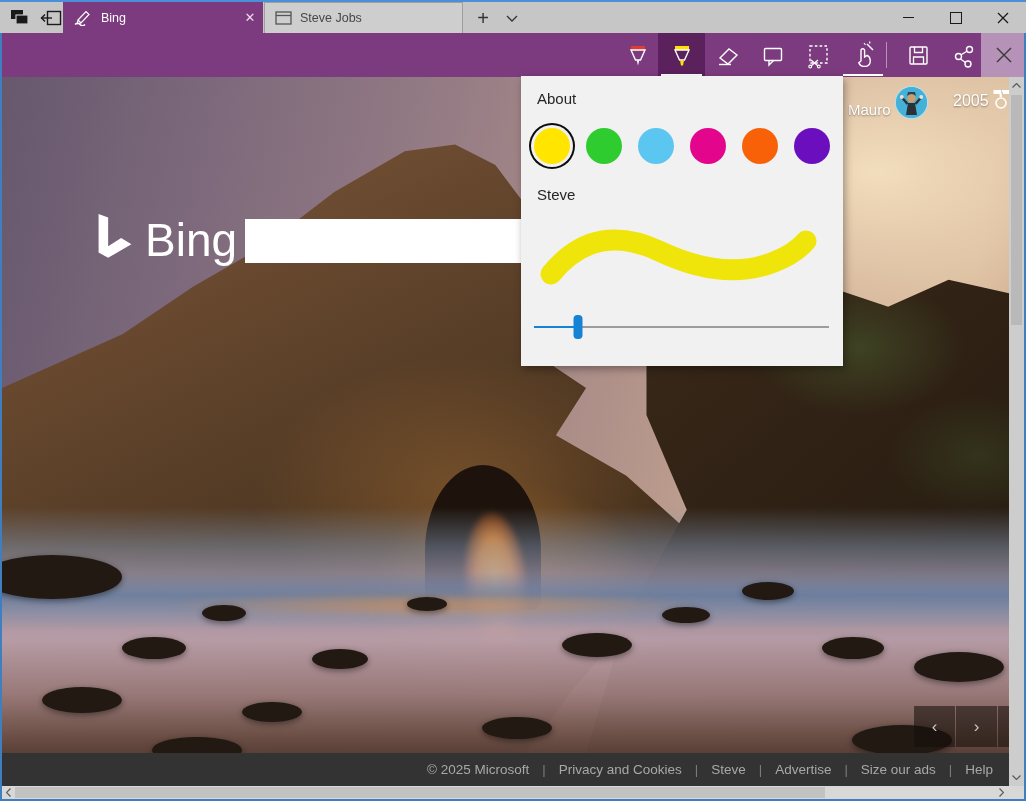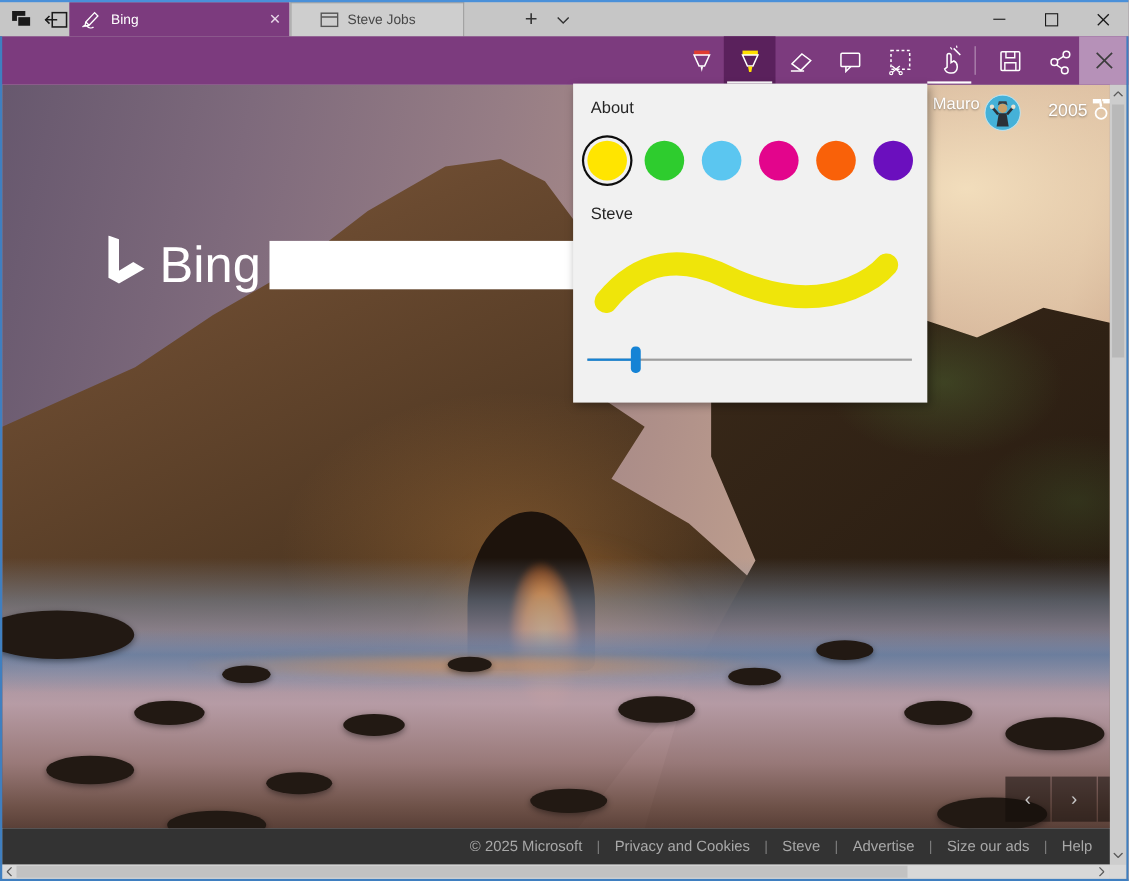--- a/index.html
+++ b/index.html
@@ -11,21 +11,21 @@
   .b-top{left:0;top:0;width:1026px;height:2px;background:#4a90d9;z-index:200;}
   .b-left{left:0;top:33px;width:2px;height:768px;background:#3f7fc0;z-index:200;}
   .b-right{left:1024px;top:33px;width:2px;height:768px;background:#3f7fc0;z-index:200;}
   .b-bottom{left:0;top:799px;width:1026px;height:2px;background:#3f7fc0;z-index:200;}
 
   
   .tabbar{left:0;top:2px;width:1026px;height:31px;background:#c6c6c6;}
   .tb-btn{top:3px;width:26px;height:26px;display:flex;align-items:center;justify-content:center;cursor:pointer;}
   .tab{top:0;height:31px;display:flex;align-items:center;box-sizing:border-box;cursor:pointer;}
   .tab-active{left:63px;width:200px;background:#7c3b7e;color:#fff;}
-  .tab-inactive{left:264px;width:158px;background:#cecece;border:1px solid #9f9f9f;border-bottom:none;color:#474747;padding-left:16px;}
+  .tab-inactive{left:264px;width:199px;background:#cecece;border:1px solid #9f9f9f;border-bottom:none;color:#474747;}
   .tab .ticon{margin:0 8px 0 10px;display:flex;}
   .tab-title{font-size:12.5px;flex:1;white-space:nowrap;overflow:hidden;}
   .tab-close{width:26px;height:26px;display:flex;align-items:center;justify-content:center;color:#e9d9ea;font-size:13px;cursor:pointer;}
   .newtab{left:470px;top:3px;width:26px;height:26px;display:flex;align-items:center;justify-content:center;font-size:20px;color:#333;font-weight:300;cursor:pointer;}
   .tabmenu{left:500px;top:3px;width:24px;height:26px;display:flex;align-items:center;justify-content:center;cursor:pointer;}
   .wbtn{top:0;width:47px;height:31px;display:flex;align-items:center;justify-content:center;cursor:pointer;}
   .min-glyph{width:11px;height:1px;background:#1a1a1a;}
   .max-glyph{width:10px;height:10px;border:1px solid #1a1a1a;}
 
   
@@ -75,21 +75,21 @@
   .ostreak{position:absolute;left:170px;top:515px;width:520px;height:26px;border-radius:50%;
         background:radial-gradient(ellipse,rgba(238,146,62,.55),rgba(0,0,0,0) 75%);filter:blur(3px);}
   .frock{position:absolute;background:#221913;border-radius:50%;box-shadow:0 2px 6px rgba(0,0,0,.45);}
 
   
   .bing-logo{left:91px;top:136px;display:flex;align-items:center;color:#fff;z-index:10;}
   .bing-word{font-size:46px;font-weight:400;letter-spacing:0px;margin-left:8px;}
   .searchbox{left:243px;top:142px;width:538px;height:44px;background:#fff;border:none;outline:none;
              font-size:18px;padding:0 12px;box-sizing:border-box;z-index:5;}
   
-  .user-name{left:846px;top:9px;color:#fff;font-size:15px;text-shadow:0 1px 2px rgba(0,0,0,.4);z-index:10;}
+  .user-name{left:846px;top:24px;color:#fff;font-size:15px;text-shadow:0 1px 2px rgba(0,0,0,.4);z-index:10;}
   .avatar{left:893px;top:9px;width:31px;height:31px;border-radius:50%;background:#45b1d8;overflow:hidden;z-index:10;border:1px solid rgba(255,255,255,.6);}
   .points{left:951px;top:15px;color:#fff;font-size:16px;text-shadow:0 1px 2px rgba(0,0,0,.4);z-index:10;}
   .medal{left:988px;top:12px;z-index:10;}
   
   .car-btn{top:629px;width:41px;height:41px;background:rgba(18,12,9,.55);display:flex;align-items:center;justify-content:center;color:#c9c9c9;font-size:17px;cursor:pointer;z-index:10;}
 
   
   .footerbar{left:2px;top:753px;width:1007px;height:33px;background:#333;z-index:20;
              display:flex;align-items:center;justify-content:flex-end;gap:13px;padding-right:16px;box-sizing:border-box;}
   .flink{color:#a8a8a8;font-size:13.5px;cursor:pointer;}

